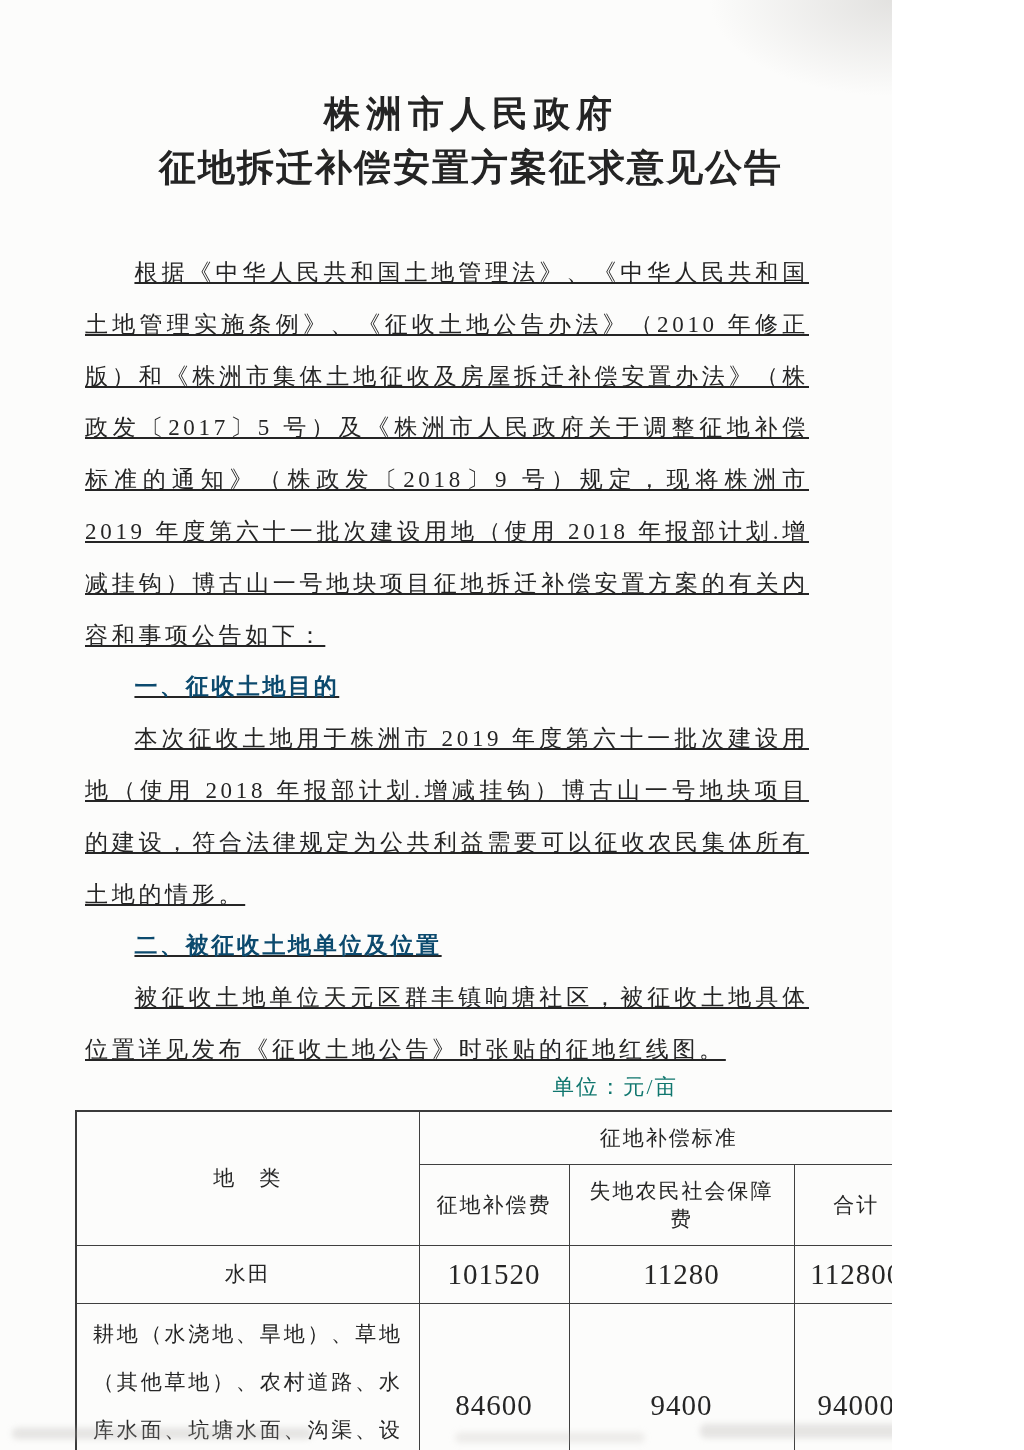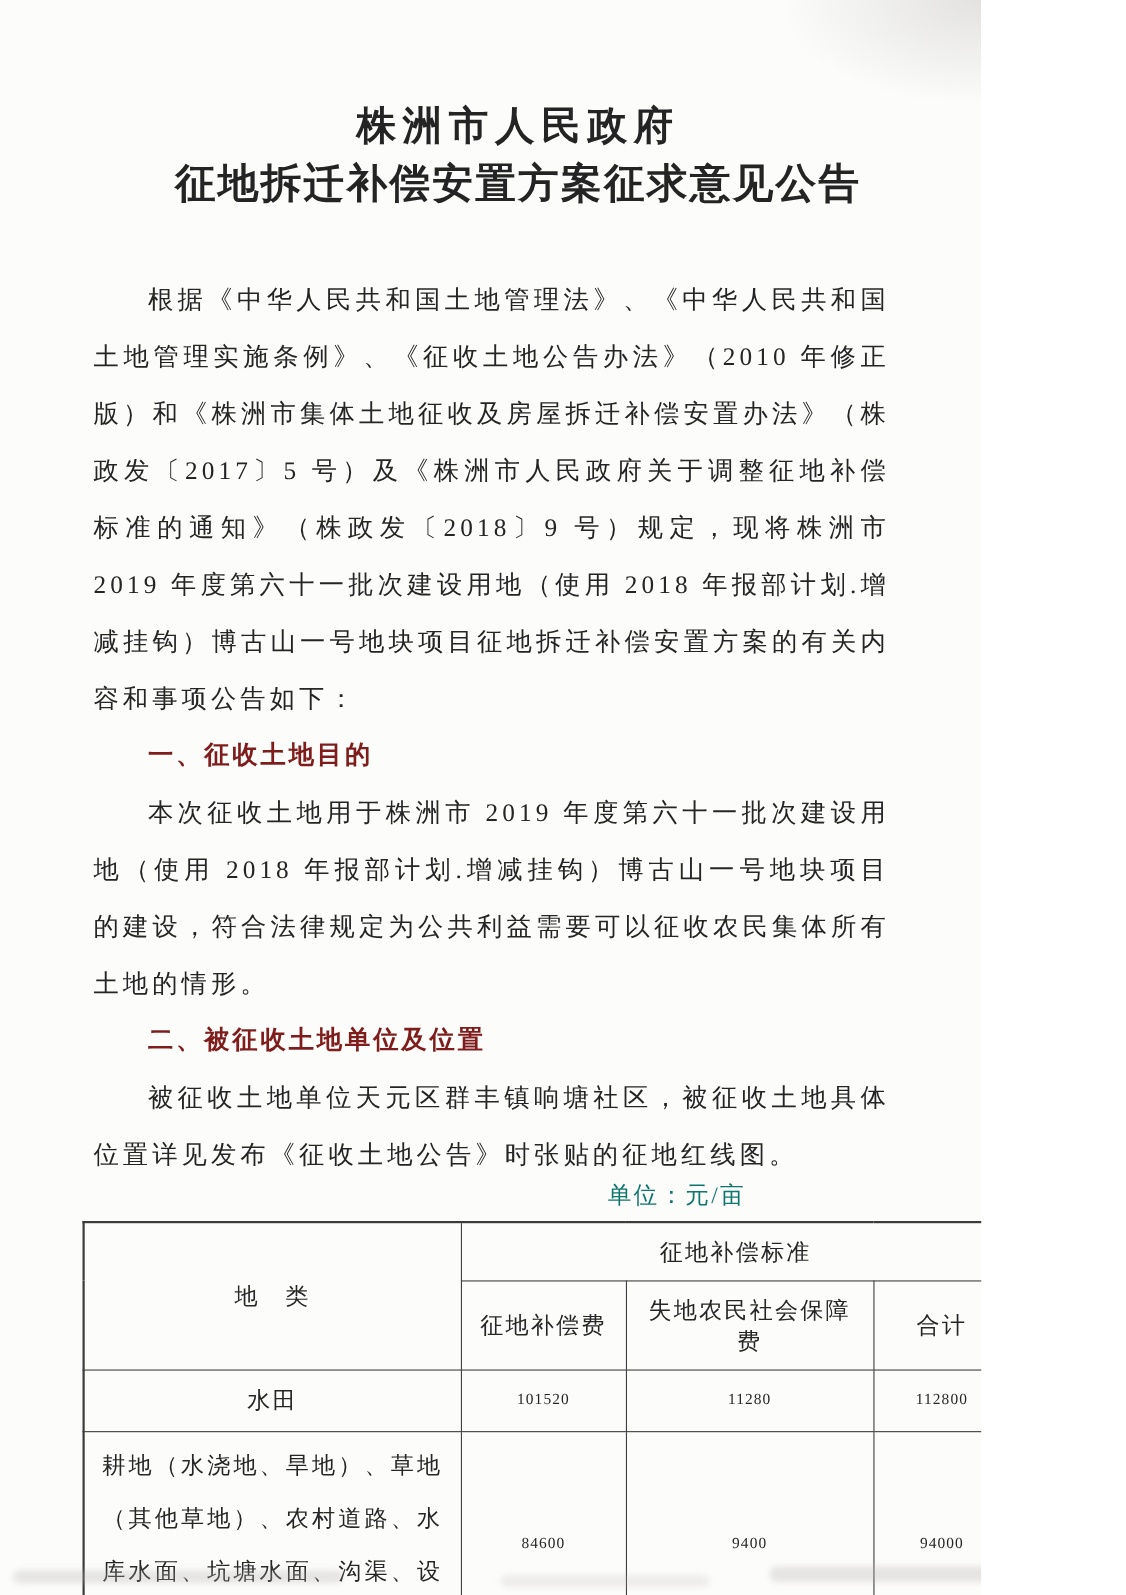--- a/index.html
+++ b/index.html
@@ -39,26 +39,27 @@
     letter-spacing:2px; color:#242424;
   }
 
   
   .body-text {
     margin:51px 83px 0 85px;
     font-size:23px; line-height:51.8px;
     letter-spacing:3.7px;
     text-align:justify;
     color:#252525;
+    text-decoration:underline;
   }
   .body-text p { text-indent:2.15em; }
   .body-text h2 {
     font-size:23px; font-weight:bold; text-indent:2.15em;
     font-family:"Liberation Sans","DejaVu Sans",sans-serif;
-    letter-spacing:2.6px; color:#7f1d1d;
+    letter-spacing:2.6px; color:#0c4a6e;
   }
 
   
   .unit-label {
     margin:-7px 214px 5px 0;
     text-align:right;
     font-size:21.5px; line-height:36px; letter-spacing:2px;
     color:#0f766e;
   }
 
@@ -72,21 +73,21 @@
     font-size:21px;
     color:#262626;
   }
   .comp-table th, .comp-table td {
     border:1.7px solid #3f3f3f;
     text-align:center; vertical-align:middle;
     font-weight:normal;
     letter-spacing:2px;
     padding:12px 12px;
   }
-  .comp-table .num { font-size:14px; letter-spacing:1px; }
+  .comp-table .num { font-size:29px; letter-spacing:1px; }
   .comp-table .land-multiline {
     text-align:justify; text-align-last:center;
     line-height:48px; font-size:21px; letter-spacing:2.5px;
     padding:6px 16px;
   }
   .row-group-head  { height:42px; }
   .row-sub-head    { height:52px; }
   .row-body-1      { height:56px; }
   .row-body-2      { height:190px; }
   .row-body-3      { height:71px; }

